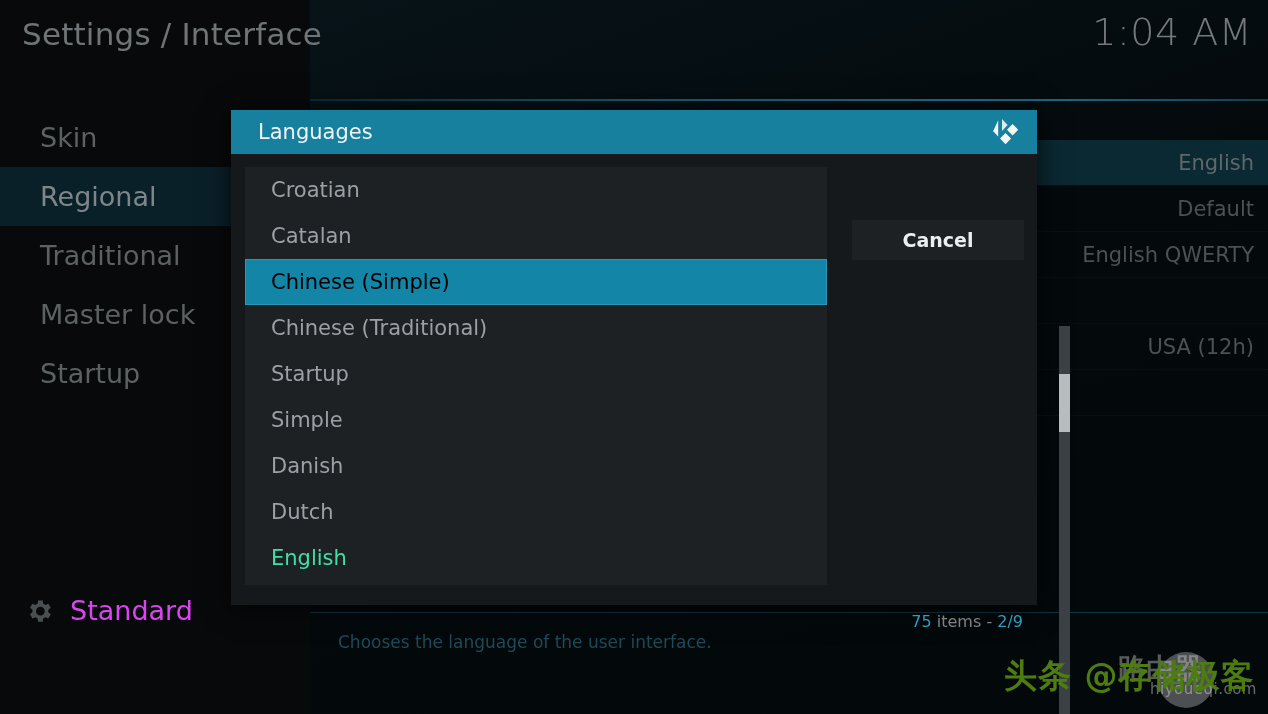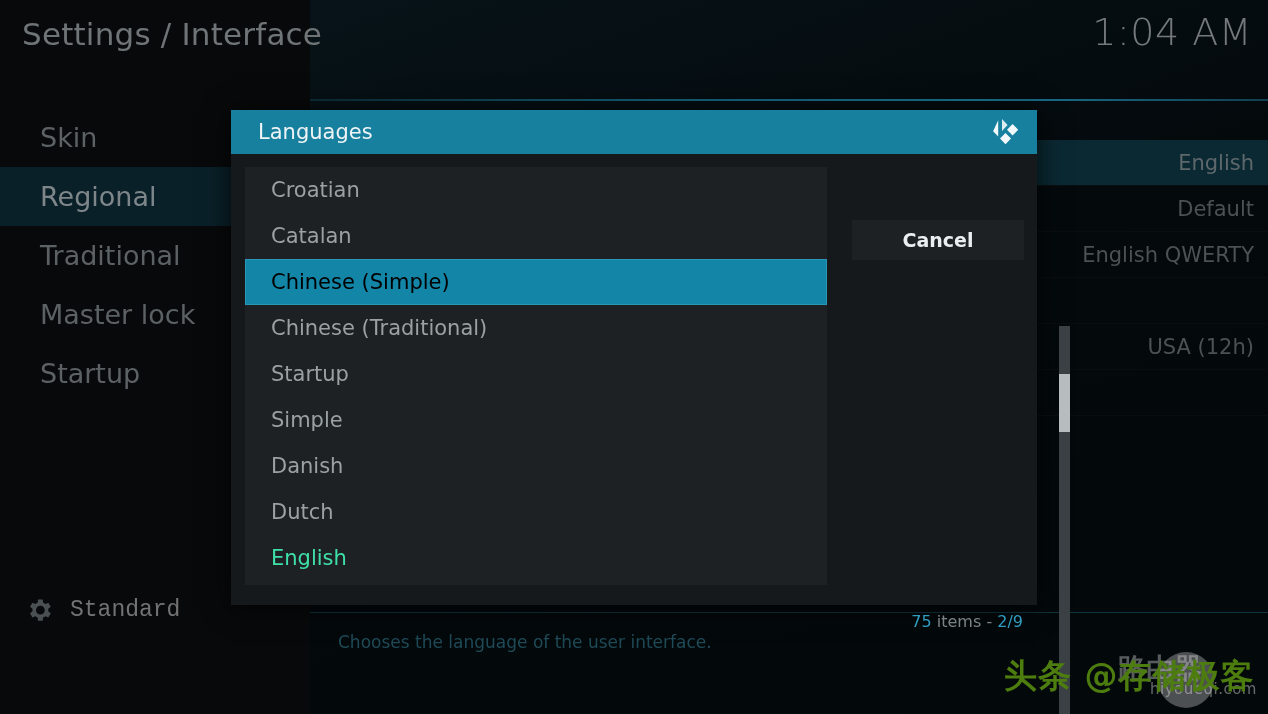--- a/index.html
+++ b/index.html
@@ -45,21 +45,21 @@
     padding-left:40px; font-size:27px; color:#5c6164; font-weight:400;
   }
   .cat-item.selected { background:#0a2029; color:#7e868a; }
   .cat-item.selected:before {
     content:""; position:absolute; left:0; top:0; width:0; height:100%;
   }
 
   
   .profile { position:absolute; left:24px; top:595px; display:flex; align-items:center; gap:16px; }
   .gear { width:30px; height:30px; display:block; }
-  .profile-label { font-size:23px; color:#737373;font-family:Liberation Mono, monospace; }
+  .profile-label { font-size:27px; color:#d946ef; }
 
   
   .settings-col { position:absolute; right:0; top:140px; width:240px; }
   .srow {
     position:relative; height:46px; line-height:46px;
     text-align:right; padding-right:14px;
     font-size:21px; color:#4c5154;
     border-bottom:1px solid #0b0e10;
   }
   .srow.active { background:#0b2933; color:#5e676b; }

